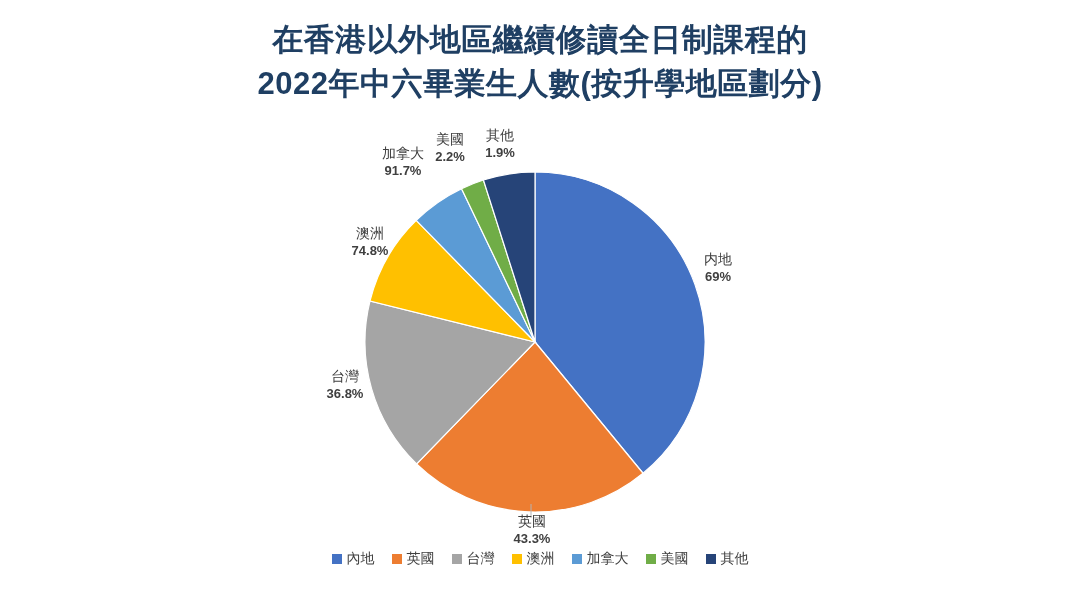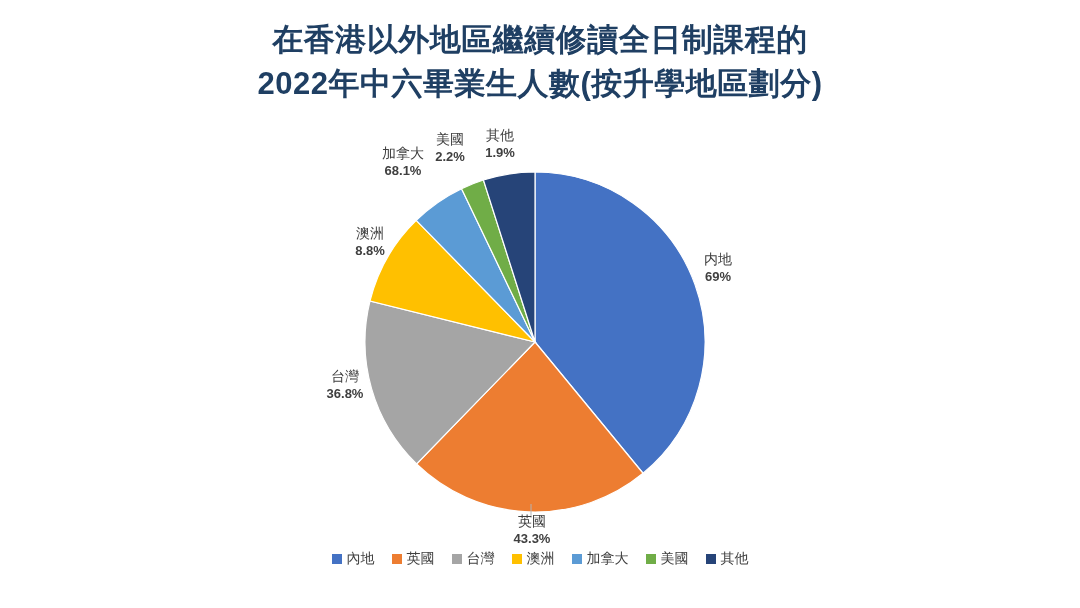--- a/index.html
+++ b/index.html
@@ -118,25 +118,25 @@
         <div class="slice-label" style="left: 532px; top: 410px;">
           <span class="cat">英國</span>
           <span class="pct">43.3%</span>
         </div>
         <div class="slice-label" style="left: 345px; top: 265px;">
           <span class="cat">台灣</span>
           <span class="pct">36.8%</span>
         </div>
         <div class="slice-label" style="left: 370px; top: 122px;">
           <span class="cat">澳洲</span>
-          <span class="pct">8.8%</span>
+          <span class="pct">74.8%</span>
         </div>
         <div class="slice-label" style="left: 403px; top: 42px;">
           <span class="cat">加拿大</span>
-          <span class="pct">68.1%</span>
+          <span class="pct">91.7%</span>
         </div>
         <div class="slice-label" style="left: 450px; top: 28px;">
           <span class="cat">美國</span>
           <span class="pct">2.2%</span>
         </div>
         <div class="slice-label" style="left: 500px; top: 24px;">
           <span class="cat">其他</span>
           <span class="pct">1.9%</span>
         </div>
       </div>

